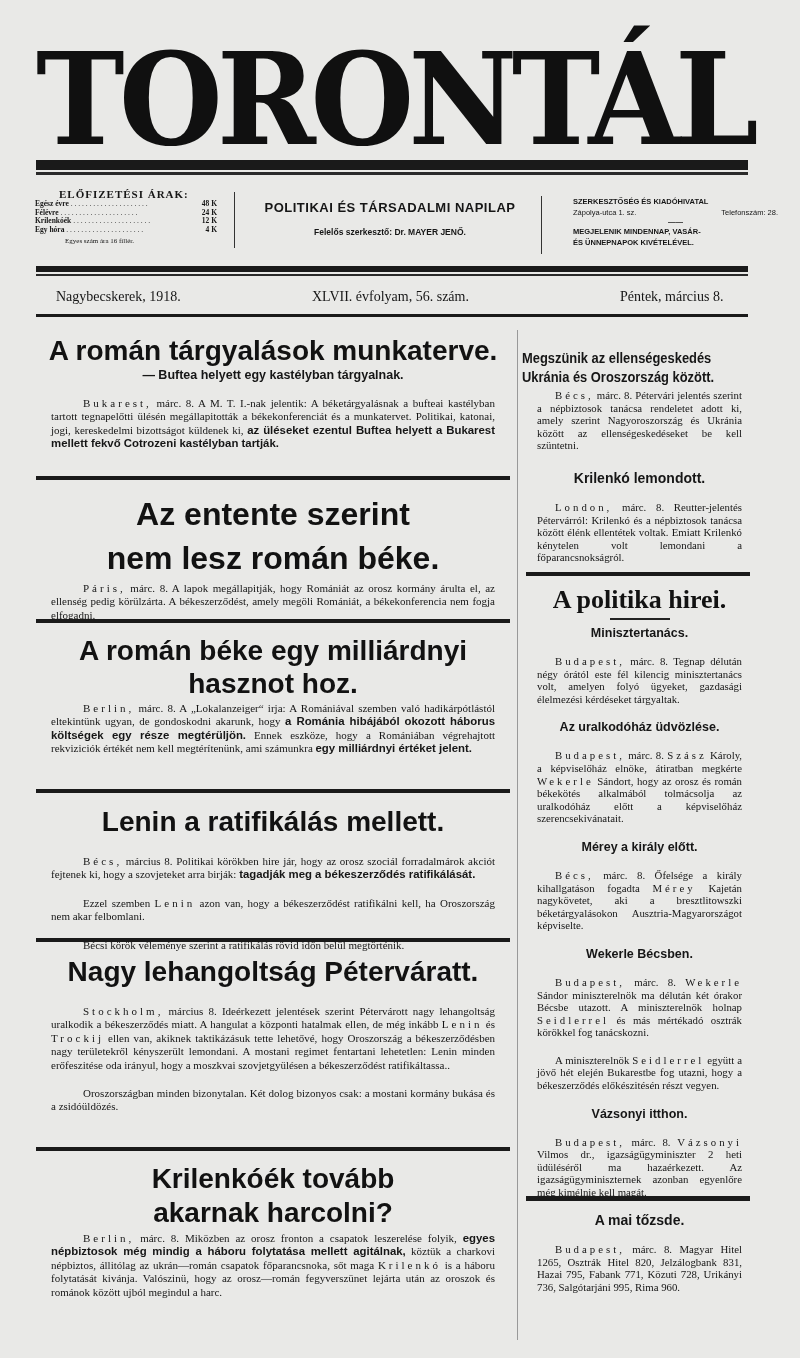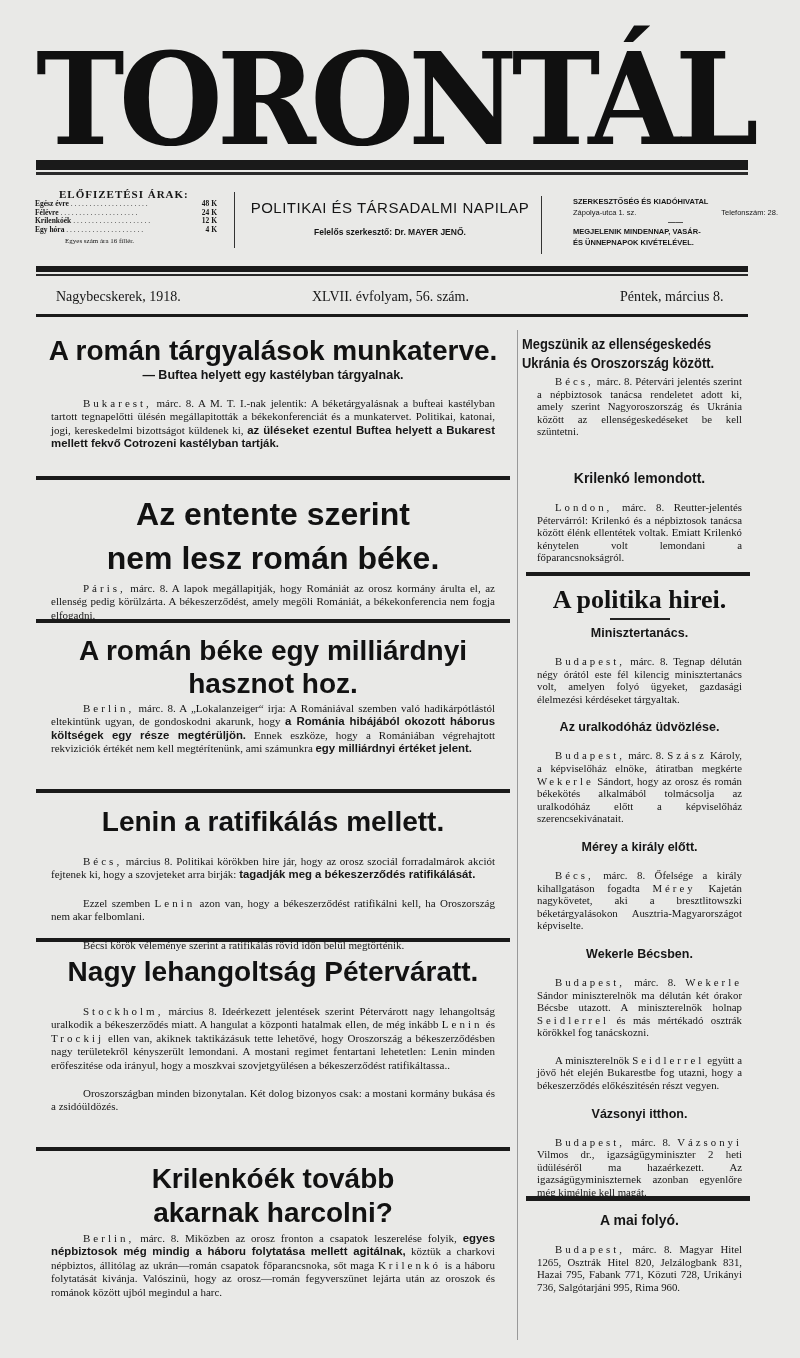--- a/index.html
+++ b/index.html
@@ -22,21 +22,21 @@
   .rule-thin { position:absolute; background:#2a2a2a; }
   .hdr { position:absolute; font-size:9px; line-height:12px; }
   .prices { left:35px; top:188px; width:182px; }
   .prices .ttl { font-size:11px; font-weight:bold; letter-spacing:1px; padding-left:24px; }
   .prices .row { display:flex; justify-content:space-between; font-size:7.5px; line-height:8.5px; font-weight:bold; }
   .prices .row .lbl { flex:1; overflow:hidden; white-space:nowrap; }
   .prices .row .lbl::after { content:" . . . . . . . . . . . . . . . . . . . . ."; font-weight:normal; }
   .prices .single { font-size:7px; padding-left:30px; margin-top:1px; }
   .vline { position:absolute; width:1px; background:#333; }
   .center-hdr { left:240px; top:202px; width:300px; text-align:center; }
-  .center-hdr .sub { font-size:15px; font-family:"Liberation Sans", sans-serif; letter-spacing:0.5px; }
+  .center-hdr .sub { font-size:13px; font-family:"Liberation Sans", sans-serif; letter-spacing:0.5px;font-weight:bold; }
   .center-hdr .editor { font-size:8.5px; font-family:"Liberation Sans", sans-serif; font-weight:bold; margin-top:12px; }
   .right-hdr { left:573px; top:196px; width:205px; font-family:"Liberation Sans", sans-serif; font-size:7.5px; line-height:11px; font-weight:bold; }
   .right-hdr .line2 { display:flex; justify-content:space-between; font-weight:normal; }
   .right-hdr .dash { text-align:center; line-height:8px; }
   .dateline { position:absolute; top:289px; font-size:14px; }
   .content { position:absolute; }
   h1.hl { margin:0; font-family:"Liberation Sans", sans-serif; font-weight:bold; text-align:center; color:#121212; }
   .body-text { font-size:11px; line-height:13.4px; text-align:justify; text-indent:32px; margin:15px; }
   .body-text .sp { letter-spacing:3px; }
   .body-text b { font-family:"Liberation Sans", sans-serif; font-weight:bold; font-size:11.4px; }
@@ -135,21 +135,21 @@
     <p class="body-text"><span class="sp">Stockholm,</span> <span>március 8. Ideérkezett jelentések szerint Pétervárott nagy lehangoltság uralkodik a békeszerződés miatt. A hangulat a központi hatalmak ellen, de még inkább</span> <span class="sp">Lenin</span> <span>és</span> <span class="sp">Trockij</span> <span>ellen van, akiknek taktikázásuk tette lehetővé, hogy Oroszország a békeszerződésben nagy területekről kényszerült lemondani. A mostani regimet fentartani lehetetlen: Lenin minden erőfeszitése oda irányul, hogy a moszkvai szovjetgyülésen a békeszerződést ratifikáltassa..</span></p>
     <p class="body-text">Oroszországban minden bizonytalan. Két dolog bizonyos csak: a mostani kormány bukása és a zsidóüldözés.</p>
   </div>
   <div class="rule-thick" style="left:36px;top:1147px;width:474px;height:4px;"></div>
 
   <div class="content" style="left:36px;top:1162px;width:474px;">
     <h1 class="hl" style="font-size:28px;line-height:34px;padding:0 80px;">Krilenkóék tovább akarnak harcolni?</h1>
     <p class="body-text" style="margin-top:2px;"><span class="sp">Berlin,</span> <span>márc. 8. Miközben az orosz fronton a csapatok leszerelése folyik,</span> <b>egyes népbiztosok még mindig a háboru folytatása mellett agitálnak,</b> <span>köztük a charkovi népbiztos, állitólag az ukrán—román csapatok főparancsnoka, sőt maga</span> <span class="sp">Krilenkó</span> <span>is a háboru folytatását kivánja. Valószinü, hogy az orosz—román fegyverszünet lejárta után az oroszok és románok között ujból megindul a harc.</span></p>
   </div>
 
-  <div class="content rc" style="left:522px;top:334px;width:235px;">
+  <div class="content rc" style="left:522px;top:348px;width:235px;">
     <div class="cond-hl" style="white-space:normal;width:272px;">Megszünik az ellenségeskedés Ukránia és Oroszország között.</div>
     <p class="body-text" style="margin-top:3px;"><span class="sp">Bécs,</span> <span>márc. 8. Pétervári jelentés szerint a népbiztosok tanácsa rendeletet adott ki, amely szerint Nagyoroszország és Ukránia között az ellenségeskedéseket be kell szüntetni.</span></p>
   </div>
 
   <div class="content rc" style="left:522px;top:470px;width:235px;">
     <p class="small-hl" style="font-size:14px;margin-bottom:3px;">Krilenkó lemondott.</p>
     <p class="body-text"><span class="sp">London,</span> <span>márc. 8. Reutter-jelentés Pétervárról: Krilenkó és a népbiztosok tanácsa között élénk ellentétek voltak. Emiatt Krilenkó kénytelen volt lemondani a főparancsnokságról.</span></p>
   </div>
   <div class="rule-thick" style="left:526px;top:572px;width:224px;height:4px;"></div>
 
@@ -169,17 +169,17 @@
     <p class="small-hl" style="margin-top:6px;">Wekerle Bécsben.</p>
     <p class="body-text"><span class="sp">Budapest,</span> <span>márc. 8.</span> <span class="sp">Wekerle</span> <span>Sándor miniszterelnök ma délután két órakor Bécsbe utazott. A miniszterelnök holnap</span> <span class="sp">Seidlerrel</span> <span>és más mértékadó osztrák körökkel fog tanácskozni.</span></p>
     <p class="body-text"><span>A miniszterelnök</span> <span class="sp">Seidlerrel</span> <span>együtt a jövő hét elején Bukarestbe fog utazni, hogy a békeszerződés előkészitésén részt vegyen.</span></p>
 
     <p class="small-hl" style="">Vázsonyi itthon.</p>
     <p class="body-text"><span class="sp">Budapest,</span> <span>márc. 8.</span> <span class="sp">Vázsonyi</span> <span>Vilmos dr., igazságügyminiszter 2 heti üdüléséről ma hazaérkezett. Az igazságügyminiszternek azonban egyenlőre még kimélnie kell magát.</span></p>
   </div>
   <div class="rule-thick" style="left:526px;top:1196px;width:224px;height:5px;"></div>
 
   <div class="content rc" style="left:522px;top:1212px;width:235px;">
-    <p class="small-hl" style="font-size:14px;margin-bottom:6px;">A mai folyó.</p>
+    <p class="small-hl" style="font-size:14px;margin-bottom:6px;">A mai tőzsde.</p>
     <p class="body-text"><span class="sp">Budapest,</span> <span>márc. 8. Magyar Hitel 1265, Osztrák Hitel 820, Jelzálogbank 831, Hazai 795, Fabank 771, Közuti 728, Urikányi 736, Salgótarjáni 995, Rima 960.</span></p>
   </div>
 
 </div>
 
 </body></html>

